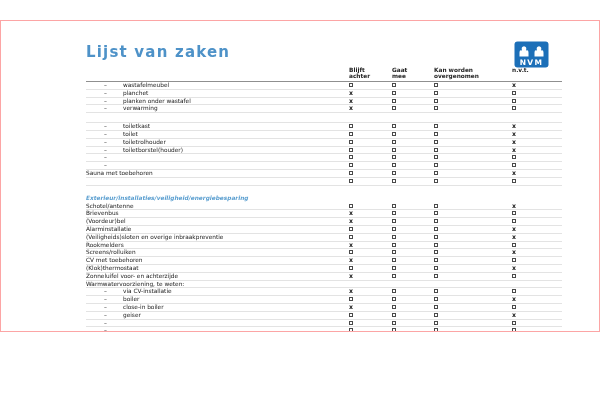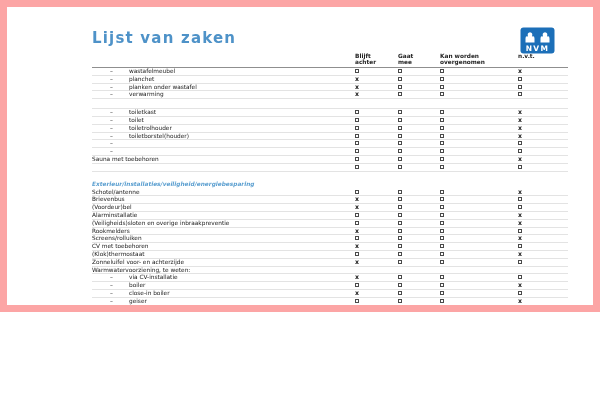--- a/index.html
+++ b/index.html
@@ -1,19 +1,19 @@
 <!DOCTYPE html>
 <html style="--title: #4e92c8; --section: #5b9fd0; --logo-blue: #1c6fb8; --stripe-cyan: #2aa9e0; --stripe-magenta: #d6368f; --stripe-green: #74a25c; --footer-gray: #ececea;"><head>
 <meta charset="utf-8">
 <style>
   html,body { margin:0; padding:0; background:#fff; }
   .page {
     position:relative; width:600px; height:312px; background:#ffffff;
     font-family:"DejaVu Sans", sans-serif; overflow:hidden;
-    box-sizing:border-box; border:7px solid #fca5a5;
+    box-sizing:border-box; border:1px solid #fca5a5;margin-top:20px;
   }
   .title {
     position:absolute; left:85px; top:22px; margin:0;
     font-size:15px; font-weight:bold; letter-spacing:1.2px;
     color:var(--title, #4e92c8);
   }
   
   .logo { position:absolute; left:513px; top:20px; }
   .logo-bg { fill:var(--logo-blue, #1c6fb8); }
   .logo-text { fill:#ffffff; font-size:7.5px; font-weight:bold; letter-spacing:1.4px;

